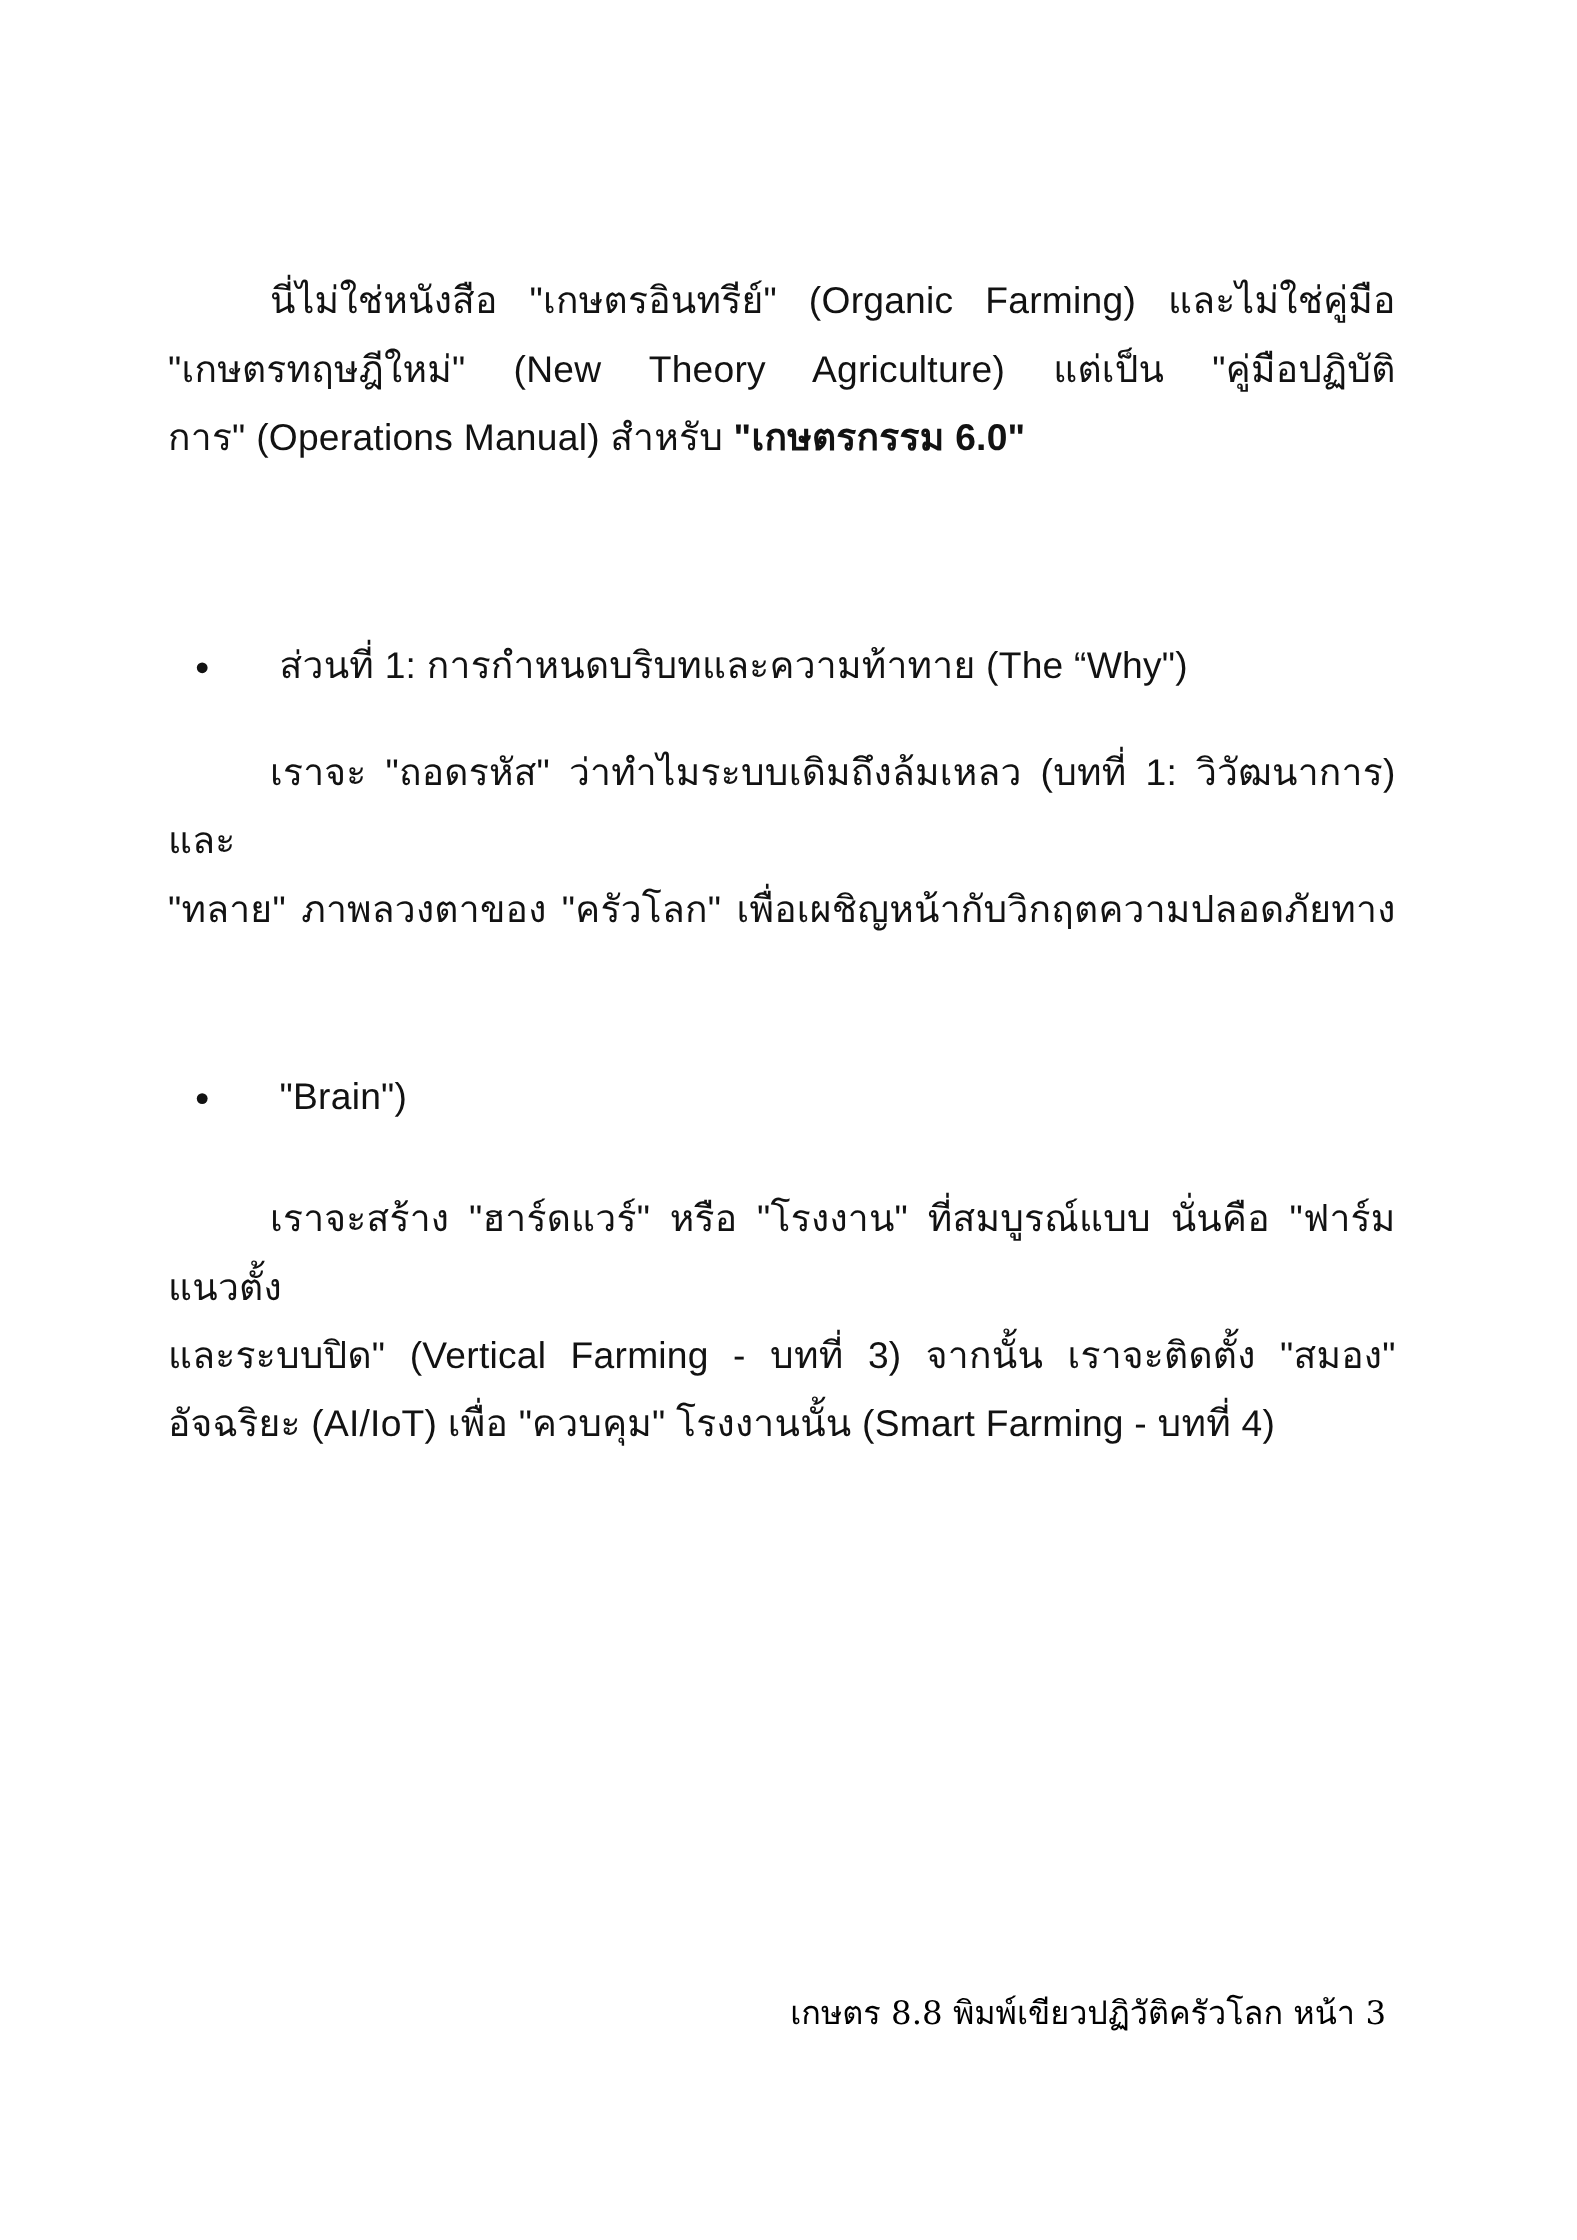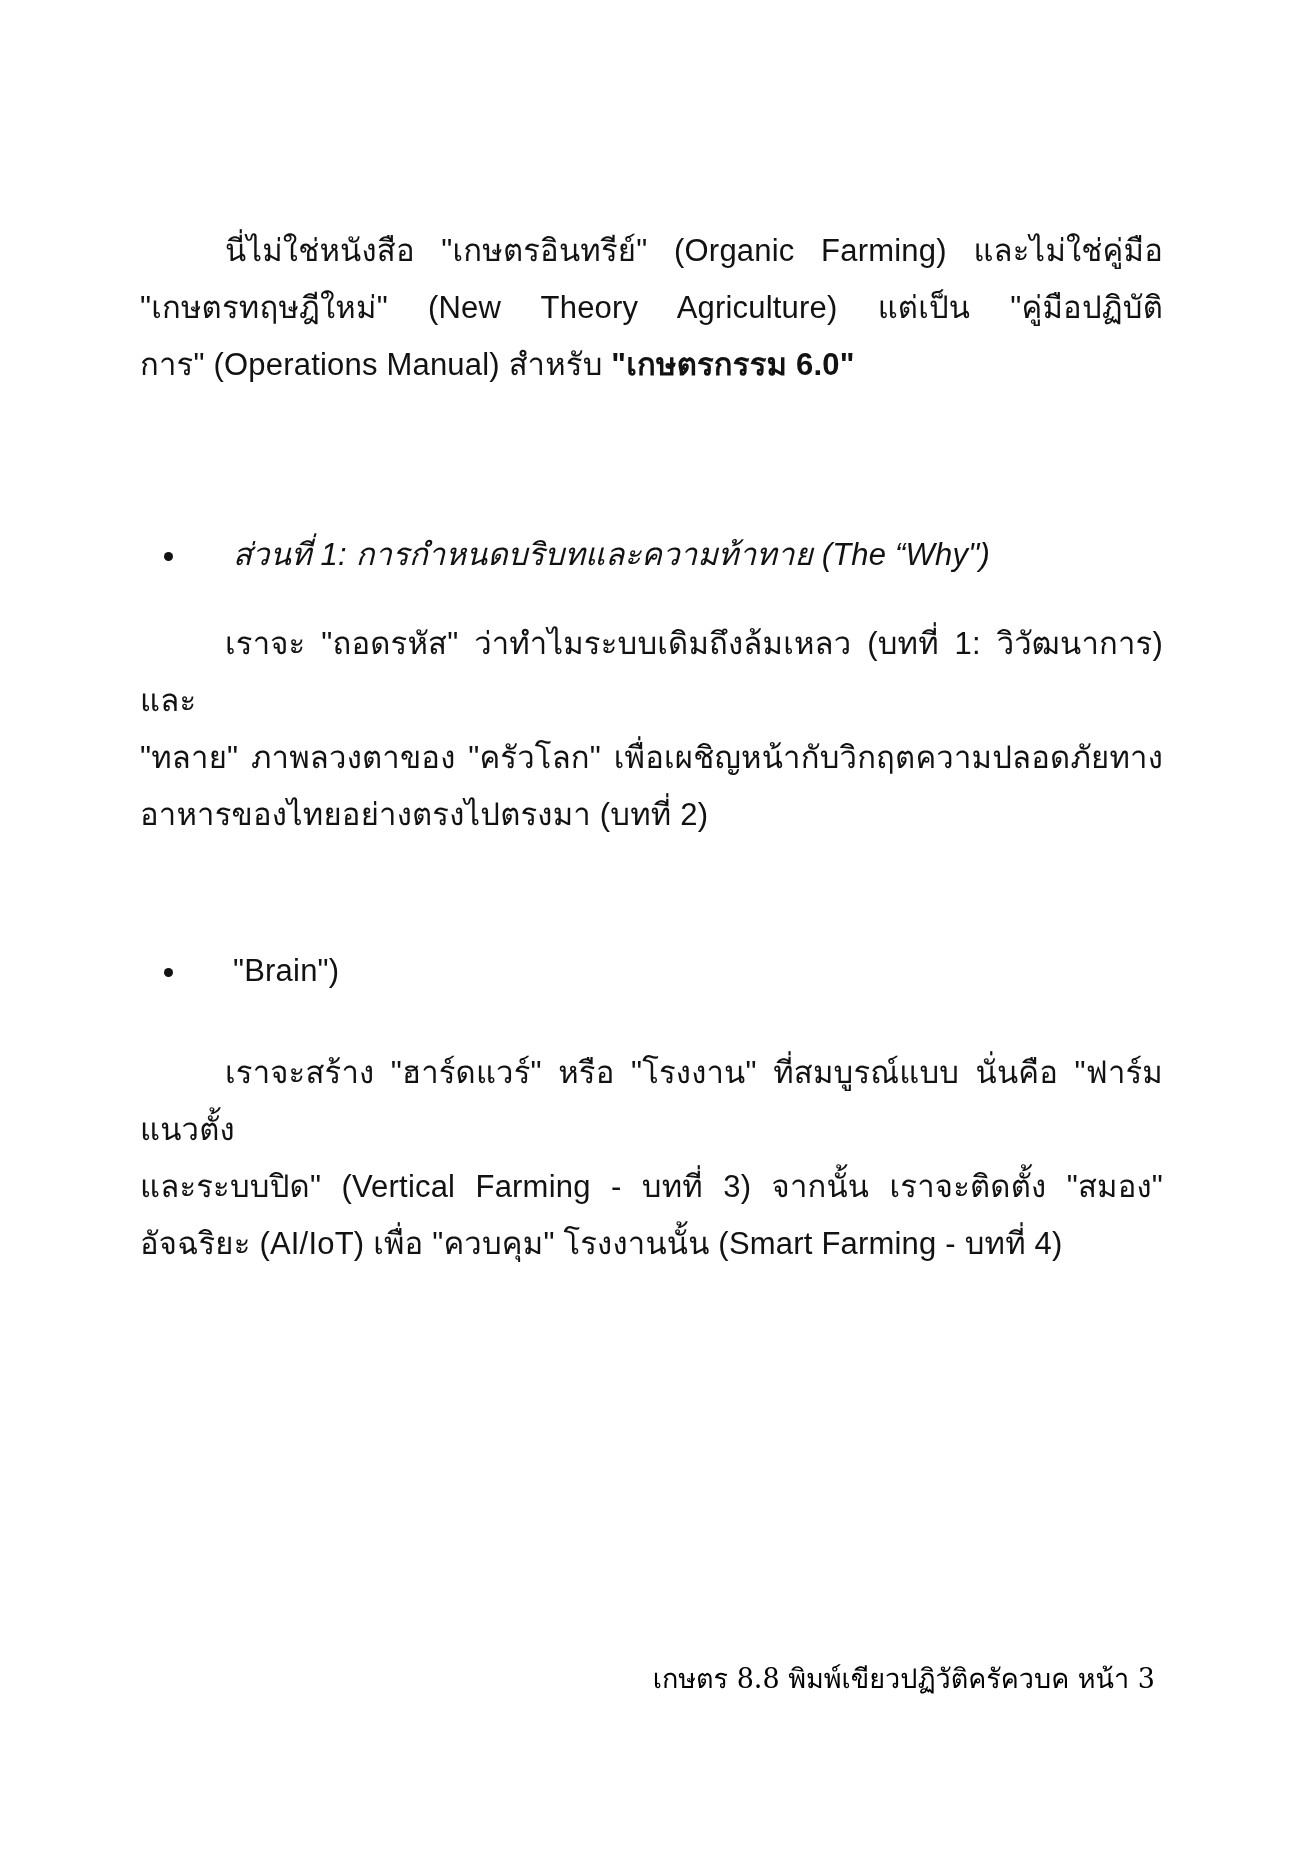--- a/index.html
+++ b/index.html
@@ -14,21 +14,21 @@
   }
   #content {
     position:absolute;
     left:140px; top:222px;
     width:1023px;
   }
   .block { font-size:31px; line-height:57px; letter-spacing:0.2px; }
   
   .gap-para      { margin-top:32px;  }
   .gap-para-lg   { margin-top:45px;  }
-  .gap-section   { margin-top:133px;font-style:italic; }
+  .gap-section   { margin-top:133px; }
   .gap-section-sm{ margin-top:99px;  }
 
   .tline { white-space:nowrap; text-align:left; }
   .tline.j {
     white-space:normal;
     text-align:justify;
     text-align-last:justify;
   }
   .tline.ind { text-indent:85px; }
   .seg-bold { font-weight:700; }
@@ -62,26 +62,25 @@
         <div class="tline j"><span class="seg">"เกษตรทฤษฎีใหม่" (New Theory Agriculture) แต่เป็น  "คู่มือปฏิบัติ</span></div>
         <div class="tline"><span class="seg">การ" (Operations Manual) สำหรับ </span><span class="seg-bold">"เกษตรกรรม 6.0"</span></div>
       </div>
       <div class="block bullet gap-section">
         <span class="dot"></span>
         <div class="tline"><span class="seg">ส่วนที่ 1: การกำหนดบริบทและความท้าทาย (The “Why")</span></div>
       </div>
       <div class="block para gap-para">
         <div class="tline j ind"><span class="seg">เราจะ "ถอดรหัส" ว่าทำไมระบบเดิมถึงล้มเหลว (บทที่ 1: วิวัฒนาการ) และ</span></div>
         <div class="tline j"><span class="seg">"ทลาย" ภาพลวงตาของ "ครัวโลก" เพื่อเผชิญหน้ากับวิกฤตความปลอดภัยทาง</span></div>
-        <div class="tline"><span class="seg">อาหารของไทยอย่างตรงไปตรงมา (บทที่ 2)</span></div>
       </div>
       <div class="block bullet gap-section-sm">
         <span class="dot"></span>
         <div class="tline"><span class="seg">"Brain")</span></div>
       </div>
       <div class="block para gap-para-lg">
         <div class="tline j ind"><span class="seg">เราจะสร้าง "ฮาร์ดแวร์" หรือ "โรงงาน" ที่สมบูรณ์แบบ นั่นคือ "ฟาร์มแนวตั้ง</span></div>
         <div class="tline j"><span class="seg">และระบบปิด" (Vertical Farming - บทที่ 3) จากนั้น เราจะติดตั้ง "สมอง"</span></div>
         <div class="tline"><span class="seg">อัจฉริยะ (AI/IoT) เพื่อ "ควบคุม" โรงงานนั้น (Smart Farming - บทที่ 4)</span></div>
       </div>
     </main>
-  <footer id="footer" class="footer"><span class="seg-bold">เกษตร </span><span class="seg">8.8 </span><span class="seg-bold">พิมพ์เขียวปฏิวัติครัควบค หน้า </span><span class="seg">3</span></footer>
+  <footer id="footer" class="footer"><span class="seg-bold">เกษตร </span><span class="seg">8.8 </span><span class="seg-bold">พิมพ์เขียวปฏิวัติครัวโลก หน้า </span><span class="seg">3</span></footer>
 </div>
 
 </body></html>

